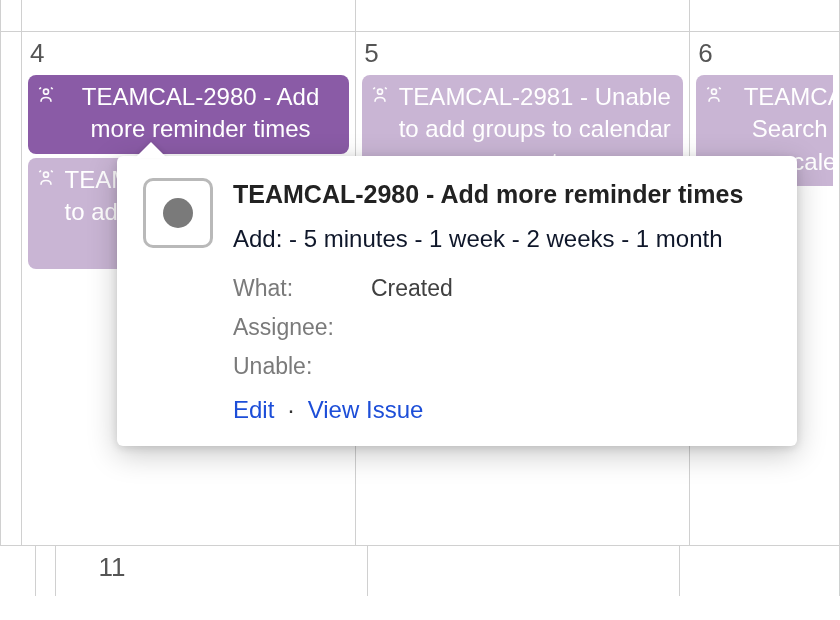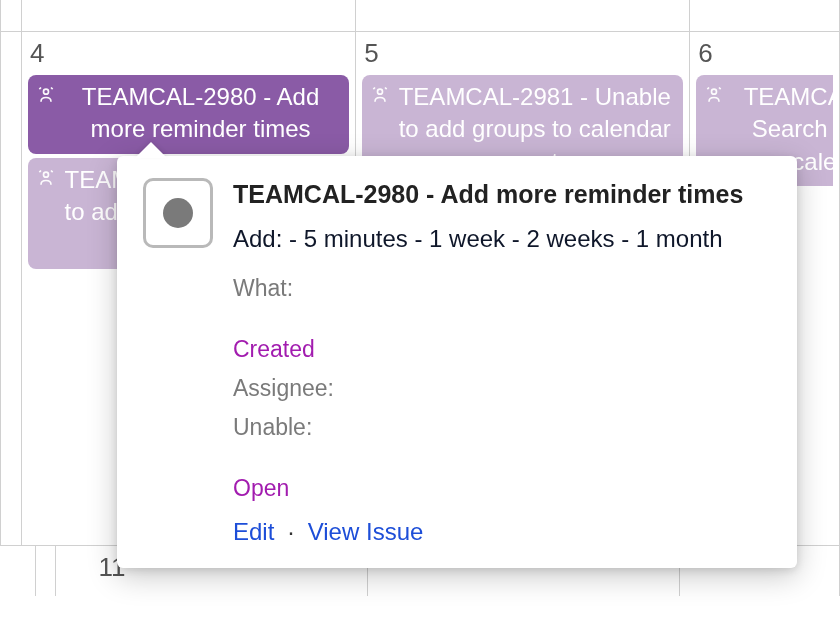--- a/index.html
+++ b/index.html
@@ -113,26 +113,25 @@
     }
     .pop-desc {
       font-size: 24px;
       color: #0f172a;
       line-height: 1.45;
       margin-bottom: 12px;
     }
     .pop-fields { margin-bottom: 10px; }
     .pop-row {
       display: flex;
-      gap: 22px;
+      gap: 8px;
       line-height: 1.7;
-      flex-direction: column;
     }
     .pop-label { width: 130px; color: #7a7a7a; }
-    .pop-val { color: #a21caf; }
+    .pop-val { color: #404040; }
     .pop-due { color: #333; margin-bottom: 12px; }
     .pop-actions { font-size: 24px; }
     .pop-actions a { color: #1d4ed8; text-decoration: none; cursor: pointer; }
     .pop-actions .sep { color: #333; margin: 0 6px; }
     .cell .events-clip {
       overflow: hidden;
     }
   </style>
 </head>
 <body>
@@ -217,21 +216,20 @@
       <div class="pop-fields">
         <div class="pop-row">
           <div class="pop-label">What:</div>
           <div class="pop-val">Created</div>
         </div>
         <div class="pop-row">
           <div class="pop-label">Assignee:</div>
         </div>
         <div class="pop-row">
           <div class="pop-label">Unable:</div>
-          <div class="pop-val">Open</div>
         </div>
       </div>
       <div class="pop-actions">
         <a>Edit</a>
         <span class="sep">·</span>
         <a>View Issue</a>
       </div>
     </div>
   </div>
 </div>

